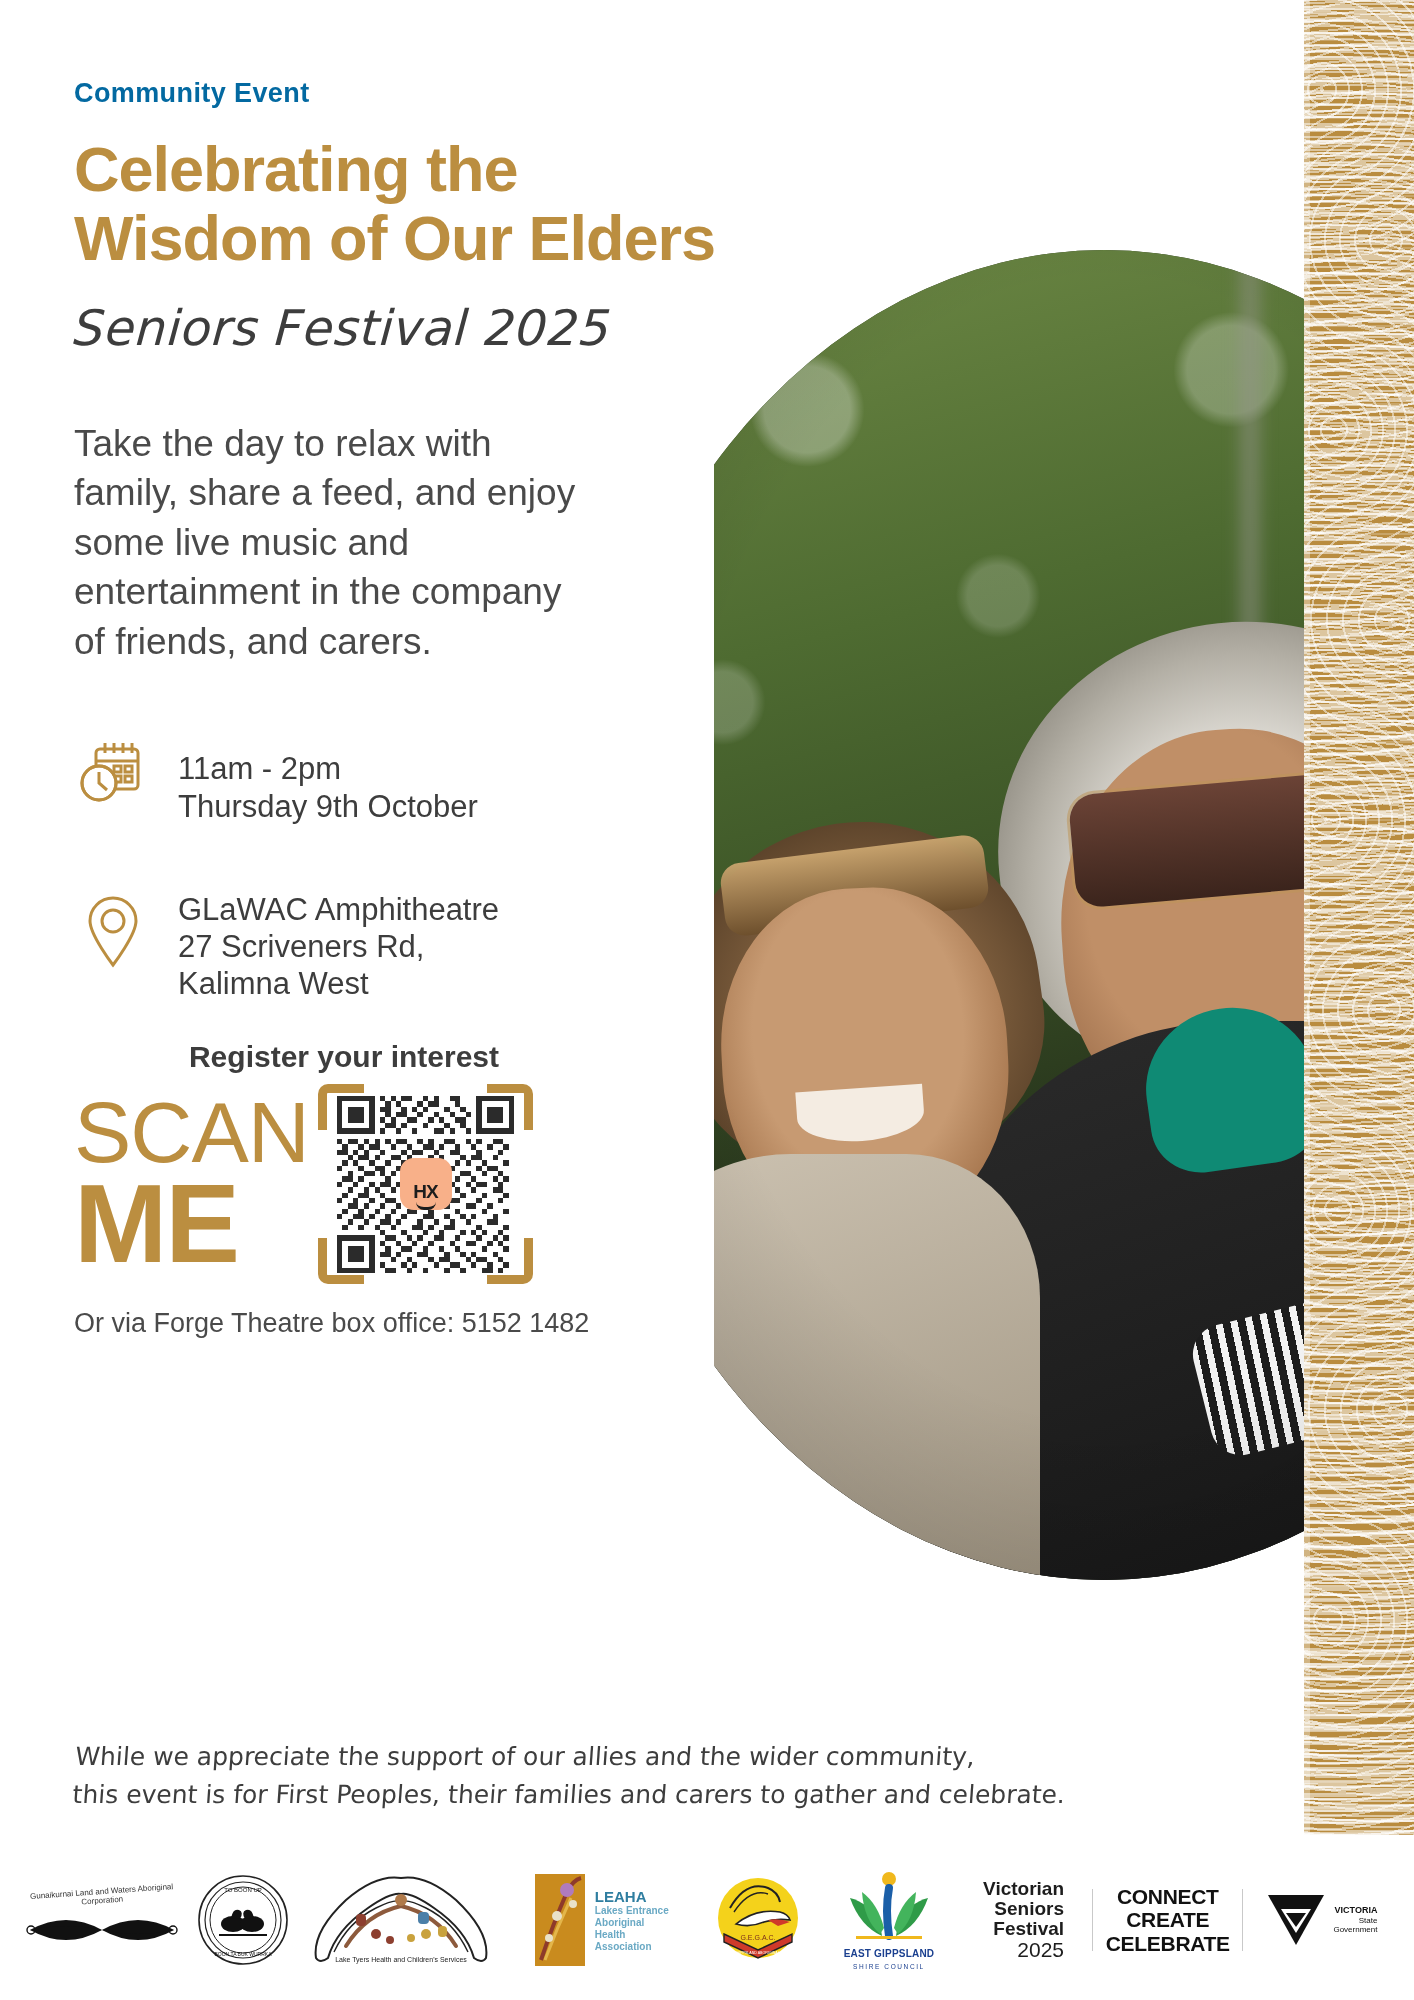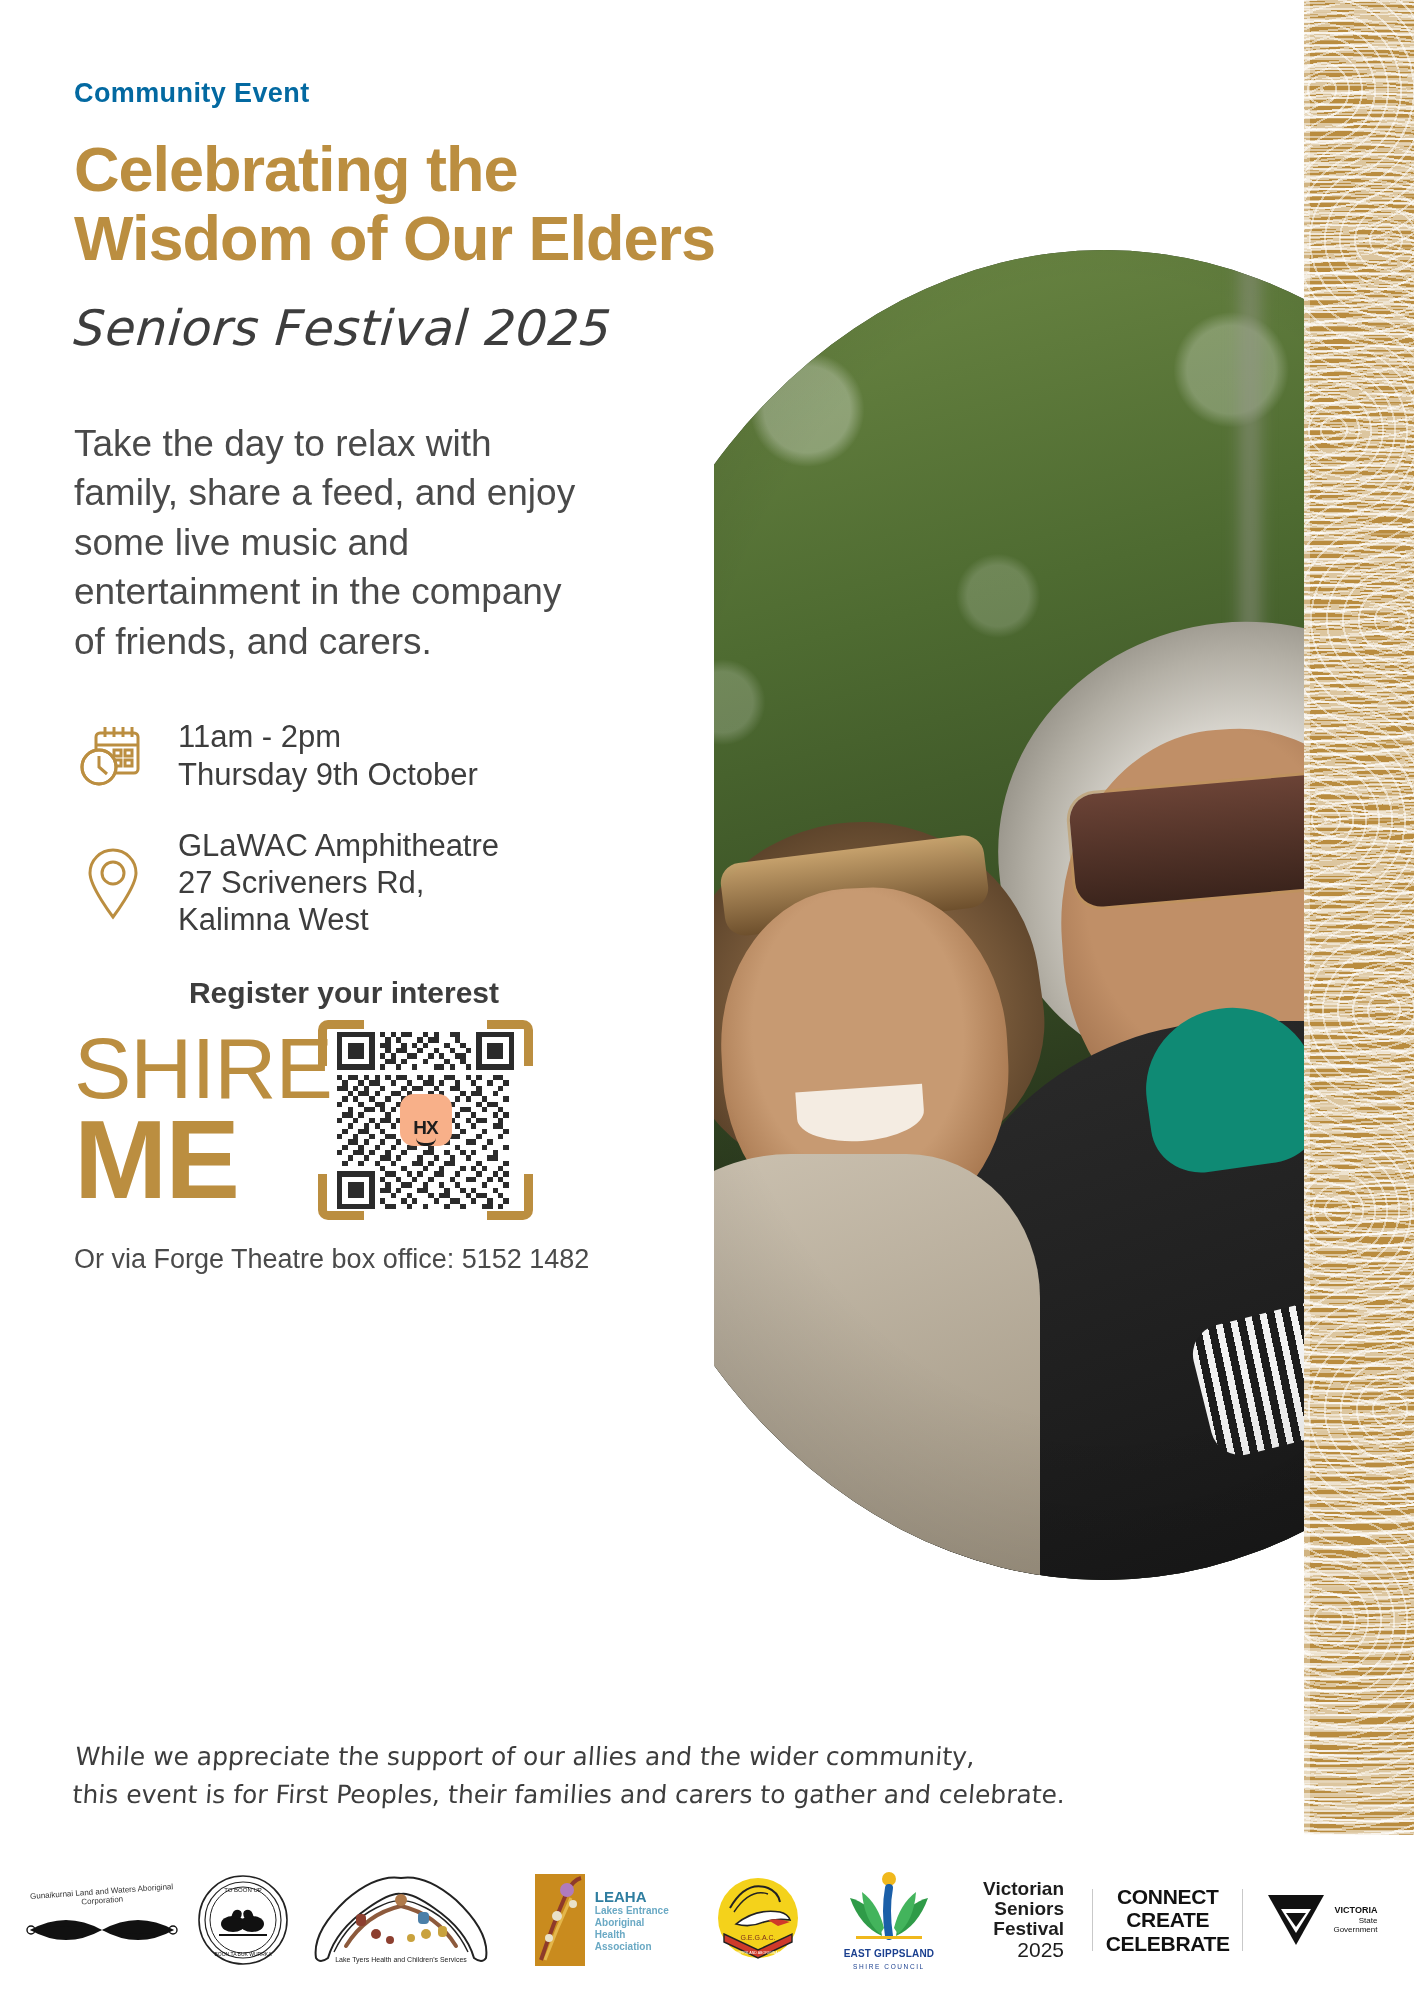--- a/index.html
+++ b/index.html
@@ -158,21 +158,21 @@
     margin-bottom:62px; font-style:italic; font-weight:300;
     transform:skewX(-4deg); transform-origin:left;
   }
   .body-copy{
     font-size:37px; line-height:1.34; color:#4a4a4a; font-weight:300;
     max-width:520px; margin-bottom:52px;
   }
 
   .detail-row{ display:flex; align-items:center; gap:26px; margin-bottom:34px; }
   .detail-row .ico{ width:78px; flex:0 0 78px; display:flex; justify-content:center; }
-  .detail-text{ font-size:31px; line-height:1.2; color:#3d3d3d; font-weight:500; }
+  .detail-text{ font-size:31px; line-height:1.2; color:#3d3d3d; font-weight:500;margin-top:32px; }
 
   .register-block{ margin-top:38px; width:540px; }
   .register-title{
     font-size:30px; font-weight:bold; color:#3d3d3d; text-align:center;
     margin-bottom:10px;
   }
   .scan-row{ display:flex; align-items:center; gap:4px; }
   .scan-words{ width:240px; line-height:.92; }
   .scan-word-1{ font-size:86px; color:#bb8e40; font-weight:300; letter-spacing:-1px; }
   .scan-word-2{ font-size:112px; color:#bb8e40; font-weight:bold; letter-spacing:-2px; }
@@ -300,21 +300,21 @@
       <div>27 Scriveners Rd,</div>
       <div>Kalimna West</div>
     </div>
   </div>
 
   <div class="register-block">
     <div class="register-title">Register your interest</div>
 
     <div class="scan-row">
       <div class="scan-words">
-        <div class="scan-word-1">SHIRE</div>
+        <div class="scan-word-1">SCAN</div>
         <div class="scan-word-2">ME</div>
       </div>
 
       <div class="qr-box">
         <span class="qr-corner qr-tl"></span>
         <span class="qr-corner qr-tr"></span>
         <span class="qr-corner qr-bl"></span>
         <span class="qr-corner qr-br"></span>
         <svg class="qr-code" viewBox="0 0 33 33" shape-rendering="crispEdges">
           <rect width="33" height="33" fill="#fff"></rect>

